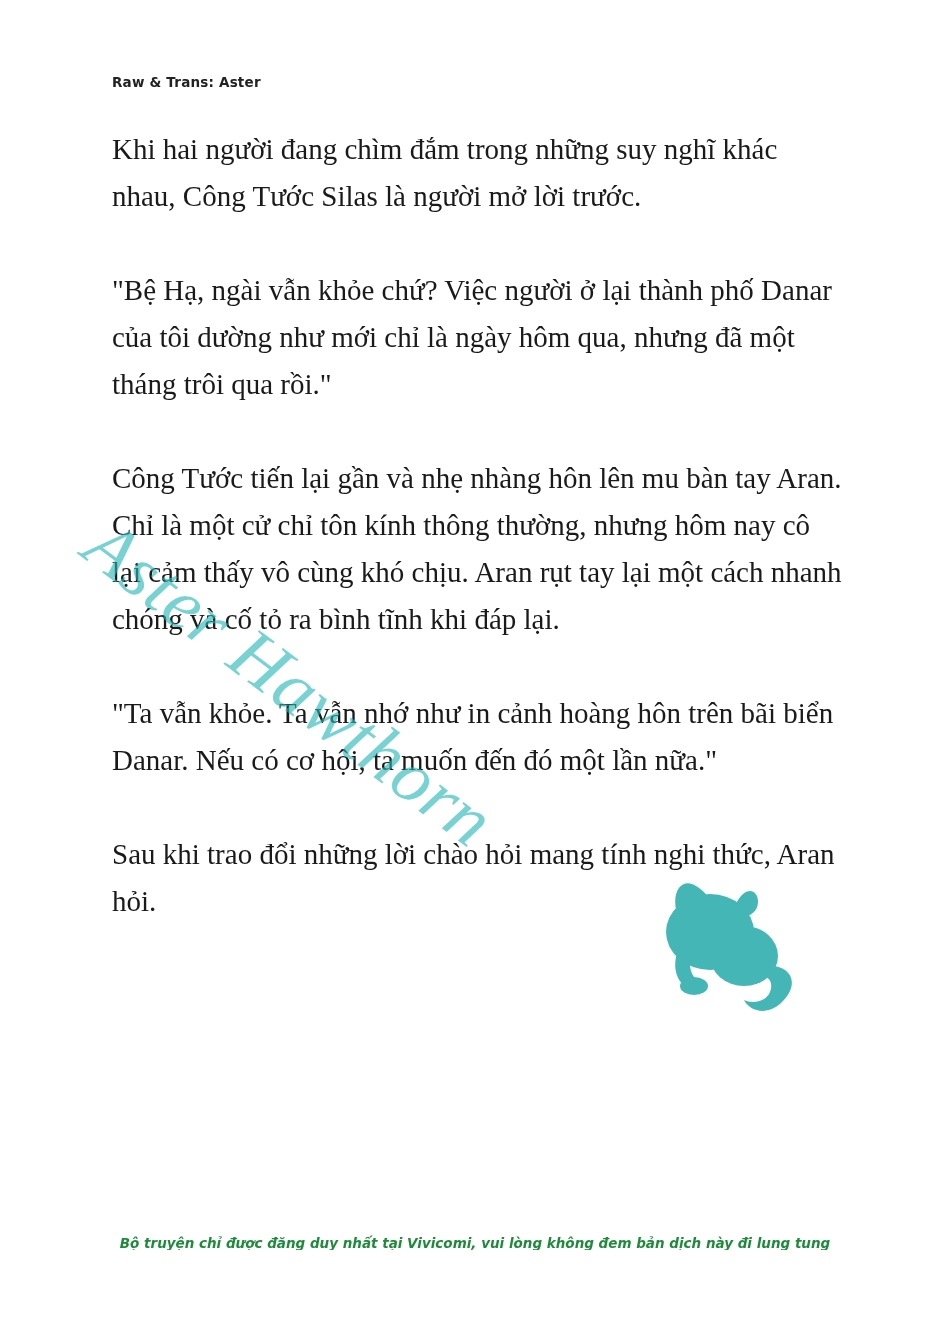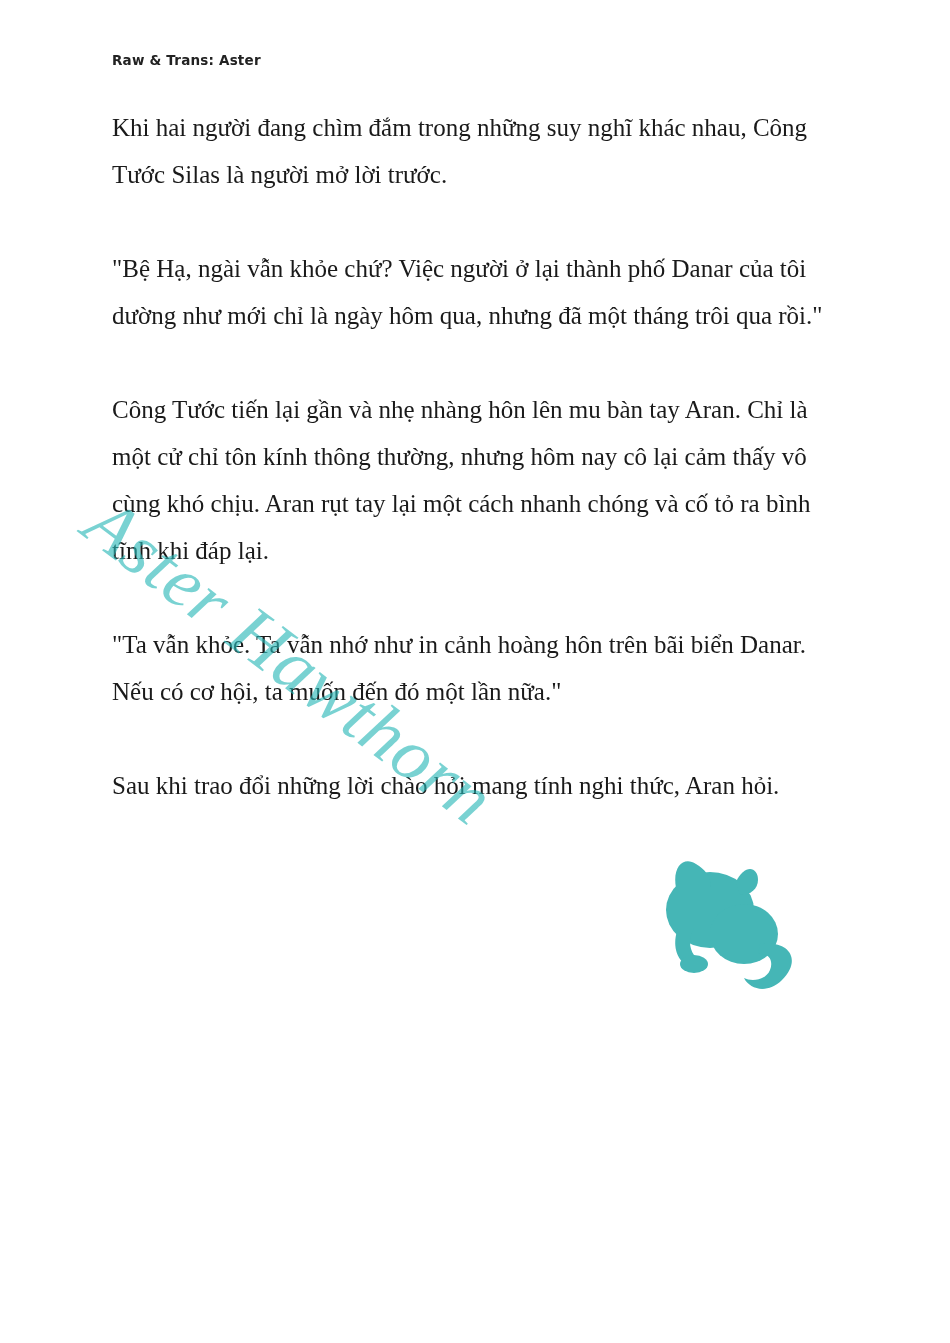--- a/index.html
+++ b/index.html
@@ -14,20 +14,21 @@
     position: relative;
     overflow: hidden;
   }
 
   .page {
     position: relative;
     width: 950px;
     height: 1228px;
     background: #ffffff;
     overflow: hidden;
+    margin-top: 22px;
   }
 
   
   .header {
     position: absolute;
     top: 52px;
     left: 112px;
     font-family: "DejaVu Sans", sans-serif;
     font-size: 13.5px;
     font-weight: 700;
@@ -37,21 +38,21 @@
 
   
   .content {
     position: absolute;
     top: 104px;
     left: 112px;
     width: 730px;
   }
   .para {
     font-family: "Liberation Serif", serif;
-    font-size: 25px;
+    font-size: 29px;
     line-height: 47px;
     color: #1a1a1a;
     margin: 0 0 47px 0;
     text-align: left;
   }
   .para:last-child { margin-bottom: 0; }
 
   
   .watermark {
     position: absolute;
@@ -148,16 +149,17 @@
         <path d="M128 96 C158 92 170 112 150 132 C136 146 118 142 112 130 C120 134 134 132 138 122 C142 112 136 104 126 106 Z"></path>
 
         <path d="M46 80 C40 96 44 112 56 118 C62 121 70 120 72 114 C64 112 58 104 58 94 C58 88 60 84 62 80 Z"></path>
 
         <ellipse cx="62" cy="116" rx="14" ry="9"></ellipse>
       </g>
     </svg>
   </div>
 
   <div class="footer">
+    <div>Bộ truyện chỉ được đăng duy nhất tại Vivicomi, vui lòng không đem bản dịch này đi lung tung</div>
   </div>
 
 
 </div>
 
 </body></html>

